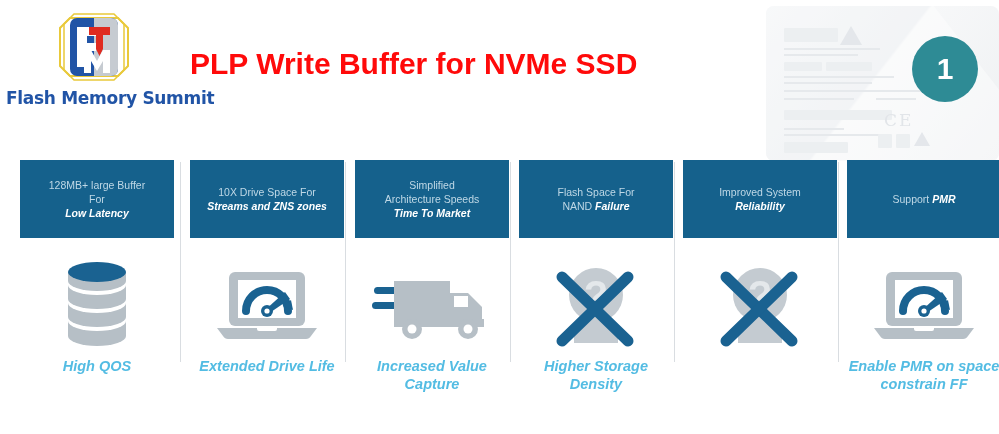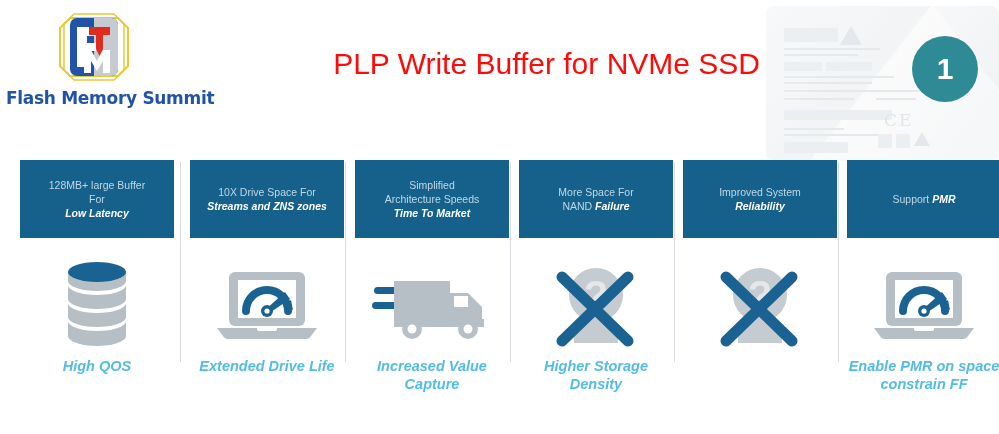--- a/index.html
+++ b/index.html
@@ -43,24 +43,24 @@
     font-weight: bold;
     color: #2154A6;
     letter-spacing: -0.3px;
     white-space: nowrap;
   }
 
   #deck-title {
     position: absolute;
     left: 190px; top: 47px;
     width: 570px;
-    text-align: right;
+    text-align: left;
     font-family: "Liberation Sans", sans-serif;
     font-size: 30px;
-    font-weight: normal;
+    font-weight: bold;
     color: #FF0A0A;
     letter-spacing: 0px;
     white-space: nowrap;
   }
 
   
   #ssd-photo {
     position: absolute;
     left: 766px; top: 6px;
     width: 233px; height: 155px;
@@ -332,21 +332,21 @@
         <circle cx="96" cy="62" r="10" fill="#B6BFC6"></circle>
         <circle cx="96" cy="62" r="4.5" fill="#ffffff"></circle>
       </svg>
     </div>
     <div class="caption">Increased Value Capture</div>
   </div>
 
   <div class="col" style="left:519px;">
     <div class="chip">
       <div class="chip-text">
-        <span>More Space For</span><br>
+        <span>Flash Space For</span><br>
         <span>NAND </span><em>Failure</em>
       </div>
     </div>
     <div class="icon-wrap">
       <svg width="92" height="88" viewBox="0 0 92 88">
         <circle cx="46" cy="34" r="27" fill="#C4CBD1"></circle>
         <path d="M24 76 A22 20 0 0 1 68 76 L68 82 H24 Z" fill="#C4CBD1"></path>
         <text x="46" y="48" text-anchor="middle" font-family="Liberation Sans, sans-serif" font-size="40" font-weight="bold" fill="#E4E8EB">?</text>
         <g stroke="#1A6291" stroke-width="11" stroke-linecap="round">
           <line x1="12" y1="16" x2="78" y2="80"></line>

